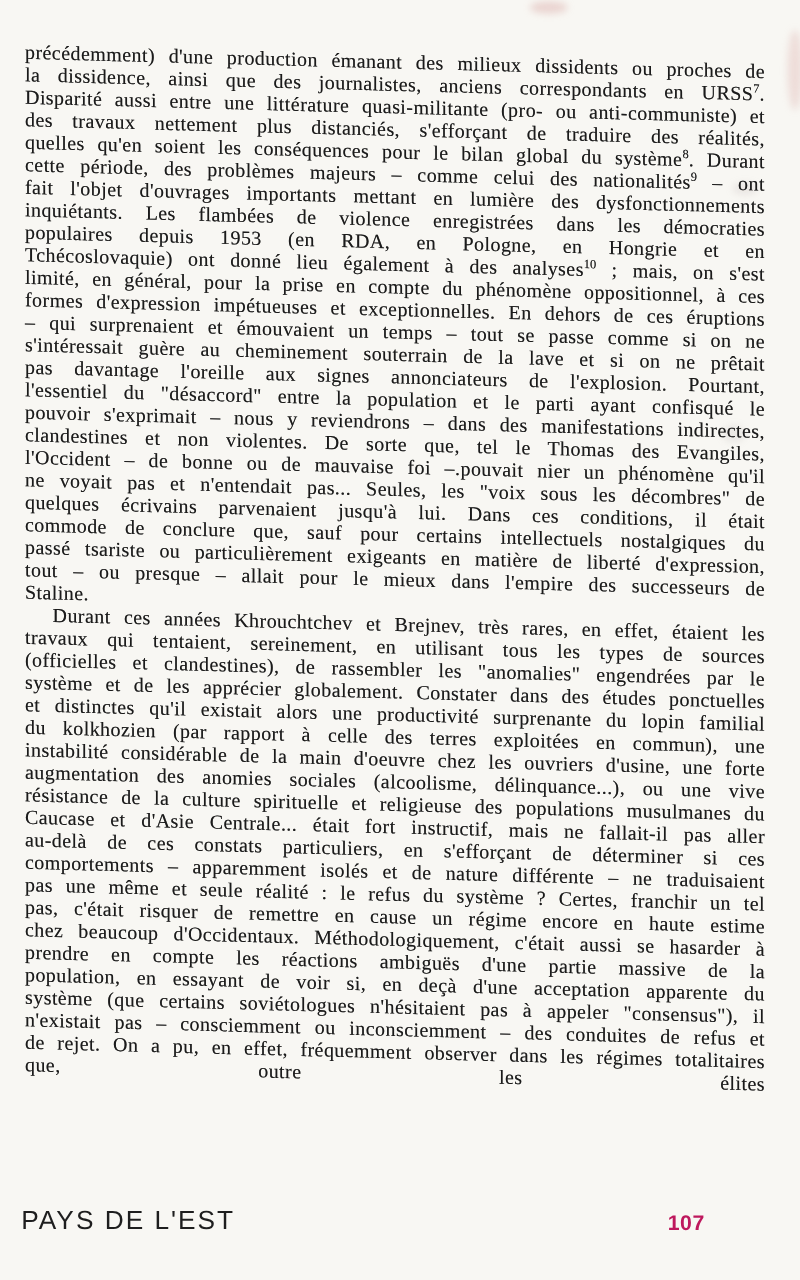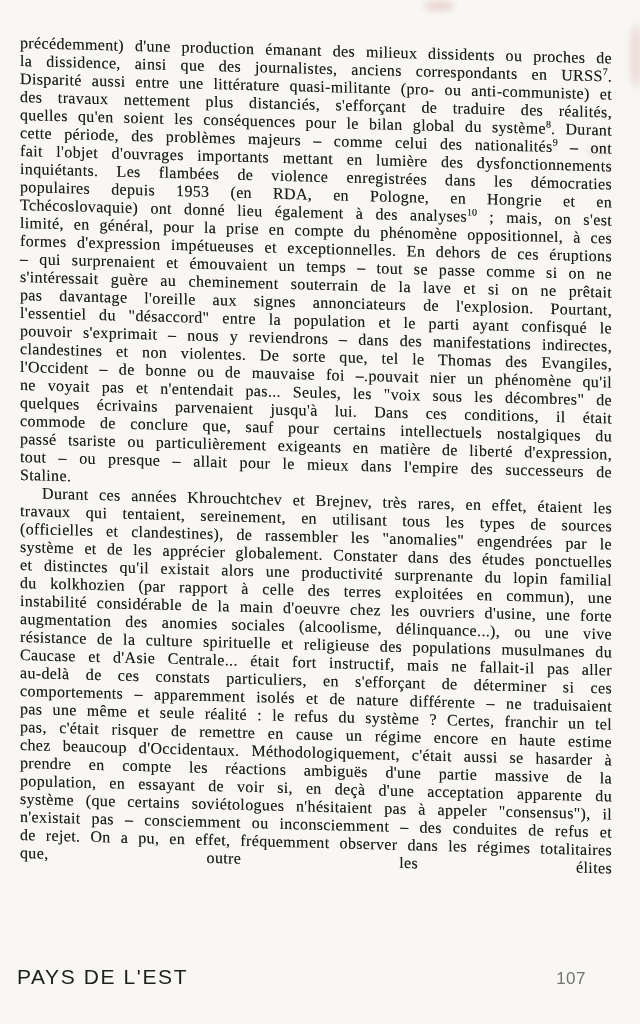--- a/index.html
+++ b/index.html
@@ -62,26 +62,26 @@
     position: absolute;
     left: 17px; top: 929px;
     font-family: "Liberation Sans", "DejaVu Sans", sans-serif;
     font-size: 21px;
     letter-spacing: 1.6px;
     color: #1e1e1e;
     margin-top: 36px;
   }
   .page-number {
     position: absolute;
-    right: 54px; top: 969px;
+    right: 76px; top: 969px;
     font-family: "Liberation Sans", "DejaVu Sans", sans-serif;
-    font-weight: 400;
+    font-weight: 700;
     font-size: 17px;
     letter-spacing: 0.5px;
-    color: #737373;
+    color: #be185d;
   }
 </style>
 </head>
 <body>
 
 <div class="page">
 
   <div class="spine-shadow"></div>
   <div class="smudge s1"></div>
   <div class="smudge s2"></div>

